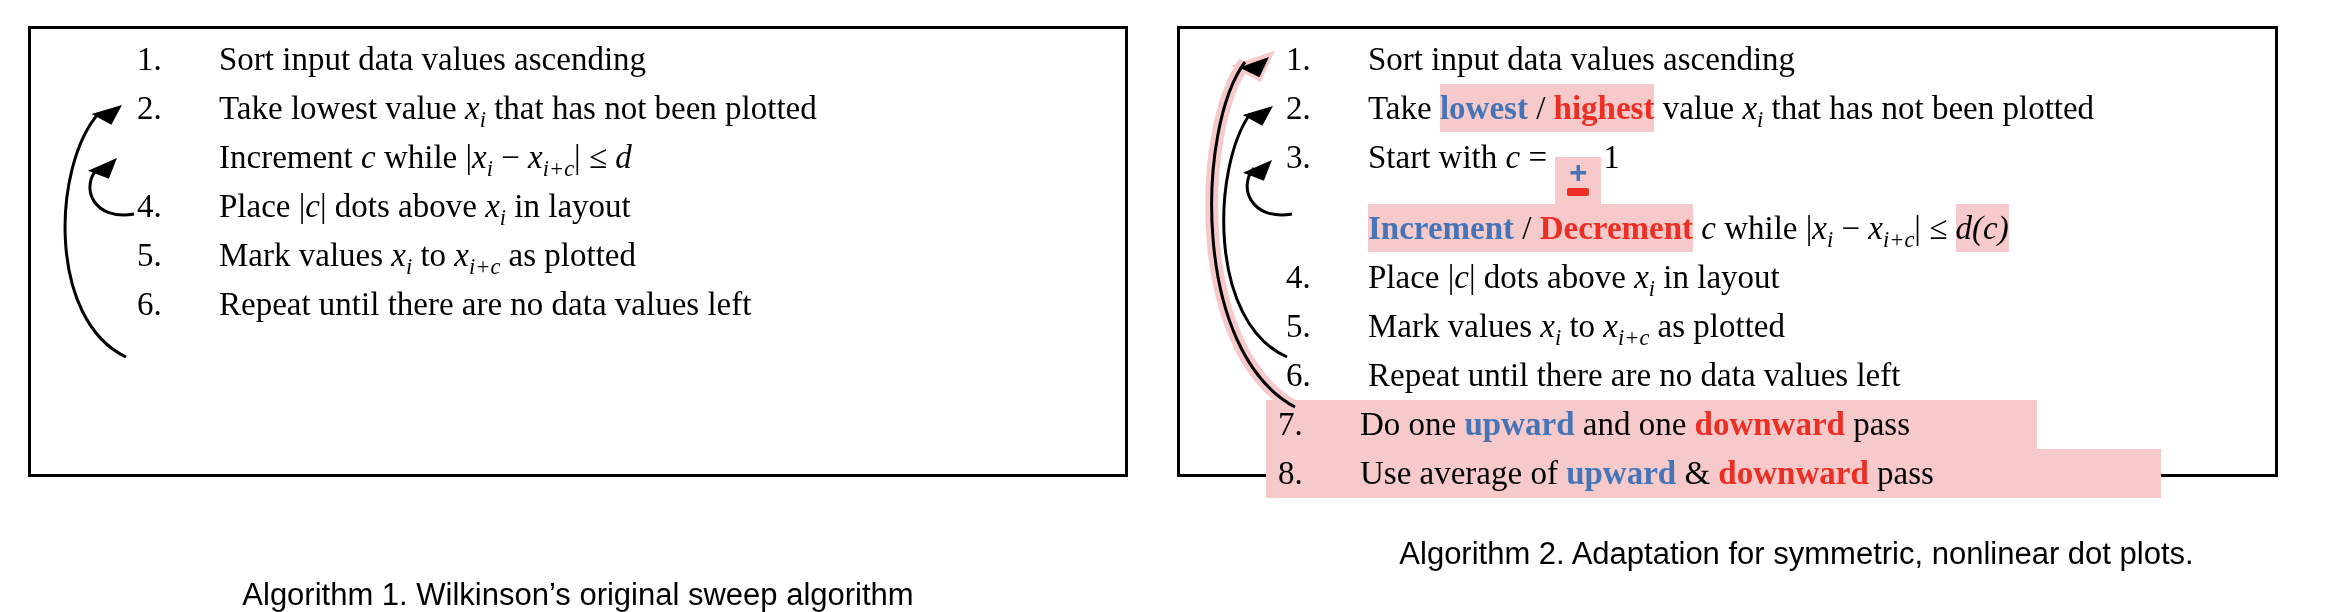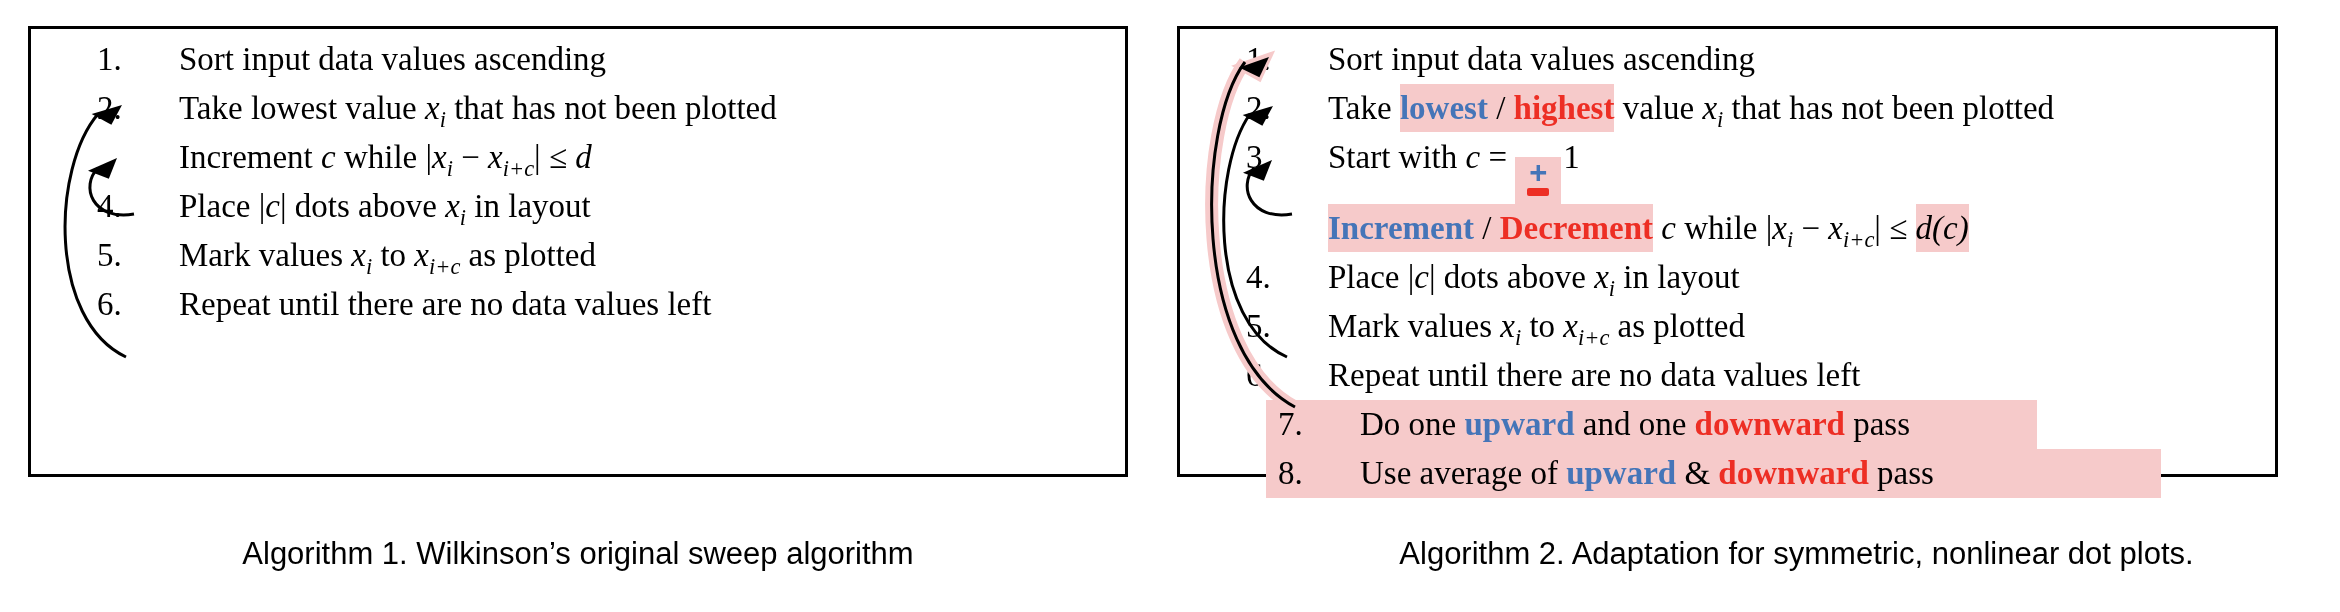--- a/index.html
+++ b/index.html
@@ -15,21 +15,21 @@
     overflow:hidden;
   }
   .algo-box{
     position:absolute;top:26px;height:451px;border:3px solid #000;
     box-sizing:border-box;background:#fff;
   }
   #box1{left:28px;width:1100px;}
   #box2{left:1177px;width:1101px;}
   .steps{position:absolute;top:6px;left:0;right:0;}
   .row{
-    font-size:33px;line-height:49px;padding-left:66px;white-space:nowrap;
+    font-size:33px;line-height:49px;padding-left:106px;white-space:nowrap;
   }
   .row .num{display:inline-block;width:82px;}
   .hl-row{
     background:var(--pink);margin-left:86px;padding-left:12px;box-sizing:border-box;
   }
   .row.s7{width:771px;}
   .row.s8{width:895px;}
   .seg-var{font-style:italic;}
   .row sub{font-size:68%;font-style:italic;line-height:0;letter-spacing:0;}
   .seg-blue{color:var(--blue);font-weight:bold;}
@@ -42,21 +42,21 @@
   }
   .pm-plus{
     color:var(--blue);font-family:"Liberation Sans","DejaVu Sans",sans-serif;
     font-weight:bold;font-size:31px;line-height:22px;
   }
   .pm-minus{width:22px;height:8px;background:var(--red);border-radius:2px;}
   .caption{
     position:absolute;top:536px;font-family:"Liberation Sans","DejaVu Sans",sans-serif;
     font-size:31px;text-align:center;color:#000;
   }
-  #cap1{left:28px;width:1100px;}
+  #cap1{left:28px;width:1100px;margin-top:41px;}
   #cap2{left:1246px;width:1101px;text-align:center;}
   svg.arrows{position:absolute;left:0;top:0;pointer-events:none;}
 </style>
 </head>
 <body>
 
 <div class="canvas">
 
   <section class="algo-box" id="box1">
     <div class="steps">

